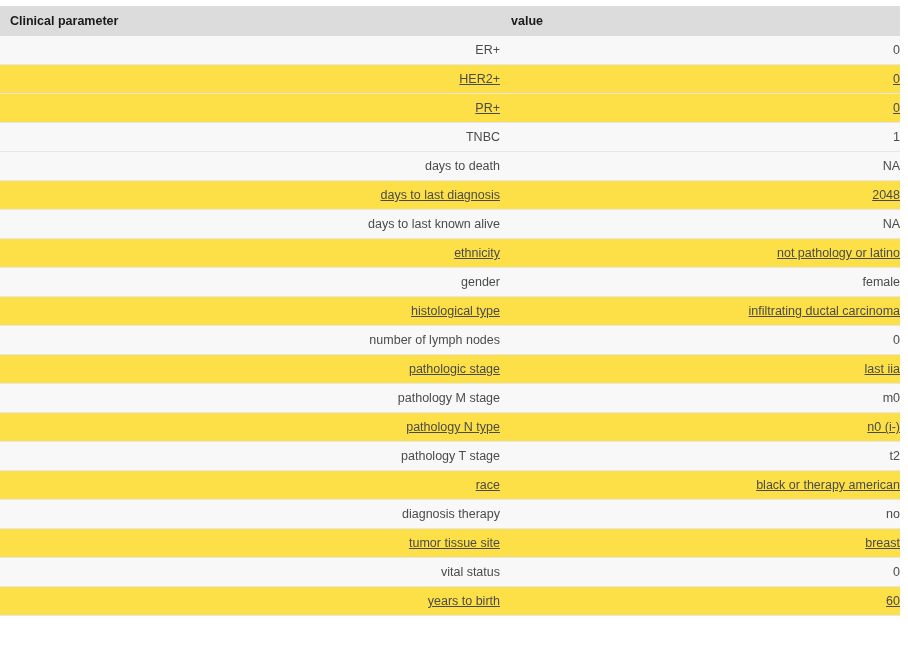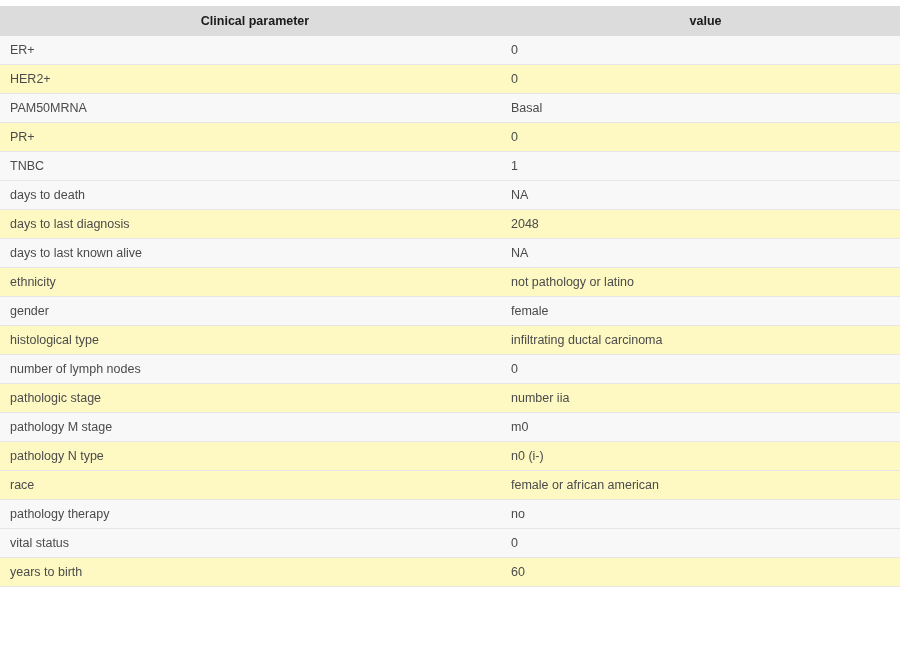--- a/index.html
+++ b/index.html
@@ -26,21 +26,21 @@
     font-size: 12.5px;
   }
   table.clinical-table col.col-param { width: 500px; }
   table.clinical-table col.col-value { width: 400px; }
 
   table.clinical-table thead th {
     background: #dcdcdc;
     color: #1a1a1a;
     font-weight: bold;
     font-size: 12.5px;
-    text-align: center;
+    text-align: left;
     padding: 0 0 0 10px;
     height: 30px;
     line-height: 30px;
     border: none;
     vertical-align: middle;
     white-space: nowrap;
     overflow: hidden;
   }
   table.clinical-table thead th.value-head {
     padding-left: 11px;
@@ -52,29 +52,31 @@
     font-size: 12.5px;
     padding: 0 0 0 10px;
     height: 28px;
     line-height: 28px;
     border: none;
     border-bottom: 1px solid #e6e6e6;
     vertical-align: middle;
     white-space: nowrap;
     overflow: hidden;
     text-overflow: clip;
+    text-align: right;
   }
   table.clinical-table tbody td.value-cell {
     padding-left: 11px;
   }
   table.clinical-table tbody tr.odd td {
     background: #f8f8f8;
   }
   table.clinical-table tbody tr.even td {
-    background: #fef9c3;
+    background: #fde047;
+    text-decoration: underline;
   }
 </style>
 </head>
 <body>
 
 <div id="clinical-table-wrap">
   <table class="clinical-table">
     <colgroup>
       <col class="col-param">
       <col class="col-value">
@@ -86,24 +88,20 @@
       </tr>
     </thead>
     <tbody id="table-body">
         <tr class="odd">
           <td class="param-cell">ER+</td>
           <td class="value-cell">0</td>
         </tr>
         <tr class="even">
           <td class="param-cell">HER2+</td>
           <td class="value-cell">0</td>
-        </tr>
-        <tr class="odd">
-          <td class="param-cell">PAM50MRNA</td>
-          <td class="value-cell">Basal</td>
         </tr>
         <tr class="even">
           <td class="param-cell">PR+</td>
           <td class="value-cell">0</td>
         </tr>
         <tr class="odd">
           <td class="param-cell">TNBC</td>
           <td class="value-cell">1</td>
         </tr>
         <tr class="odd">
@@ -129,37 +127,45 @@
         <tr class="even">
           <td class="param-cell">histological type</td>
           <td class="value-cell">infiltrating ductal carcinoma</td>
         </tr>
         <tr class="odd">
           <td class="param-cell">number of lymph nodes</td>
           <td class="value-cell">0</td>
         </tr>
         <tr class="even">
           <td class="param-cell">pathologic stage</td>
-          <td class="value-cell">number iia</td>
+          <td class="value-cell">last iia</td>
         </tr>
         <tr class="odd">
           <td class="param-cell">pathology M stage</td>
           <td class="value-cell">m0</td>
         </tr>
         <tr class="even">
           <td class="param-cell">pathology N type</td>
           <td class="value-cell">n0 (i-)</td>
         </tr>
+        <tr class="odd">
+          <td class="param-cell">pathology T stage</td>
+          <td class="value-cell">t2</td>
+        </tr>
         <tr class="even">
           <td class="param-cell">race</td>
-          <td class="value-cell">female or african american</td>
+          <td class="value-cell">black or therapy american</td>
         </tr>
         <tr class="odd">
-          <td class="param-cell">pathology therapy</td>
+          <td class="param-cell">diagnosis therapy</td>
           <td class="value-cell">no</td>
+        </tr>
+        <tr class="even">
+          <td class="param-cell">tumor tissue site</td>
+          <td class="value-cell">breast</td>
         </tr>
         <tr class="odd">
           <td class="param-cell">vital status</td>
           <td class="value-cell">0</td>
         </tr>
         <tr class="even">
           <td class="param-cell">years to birth</td>
           <td class="value-cell">60</td>
         </tr>
       </tbody>

